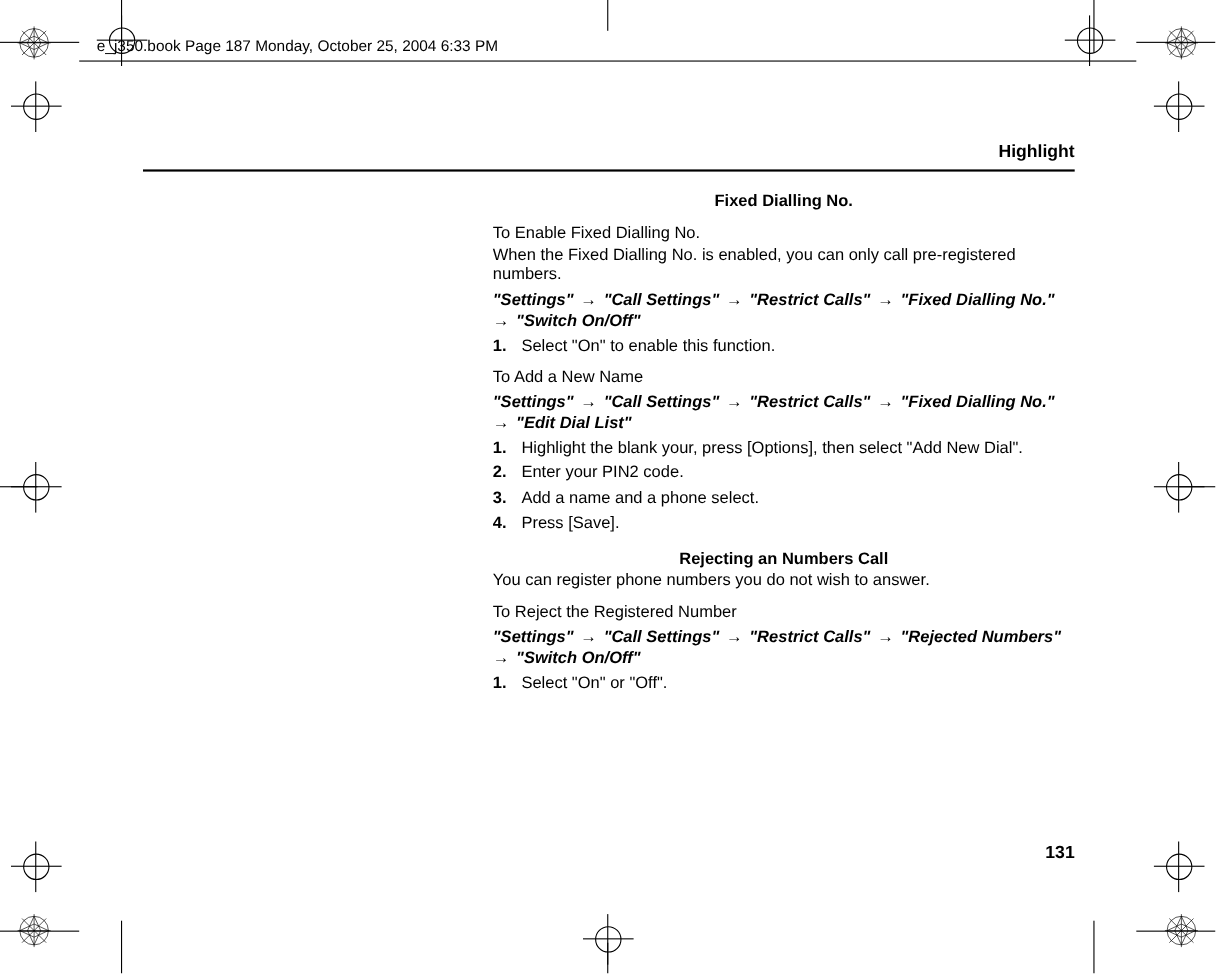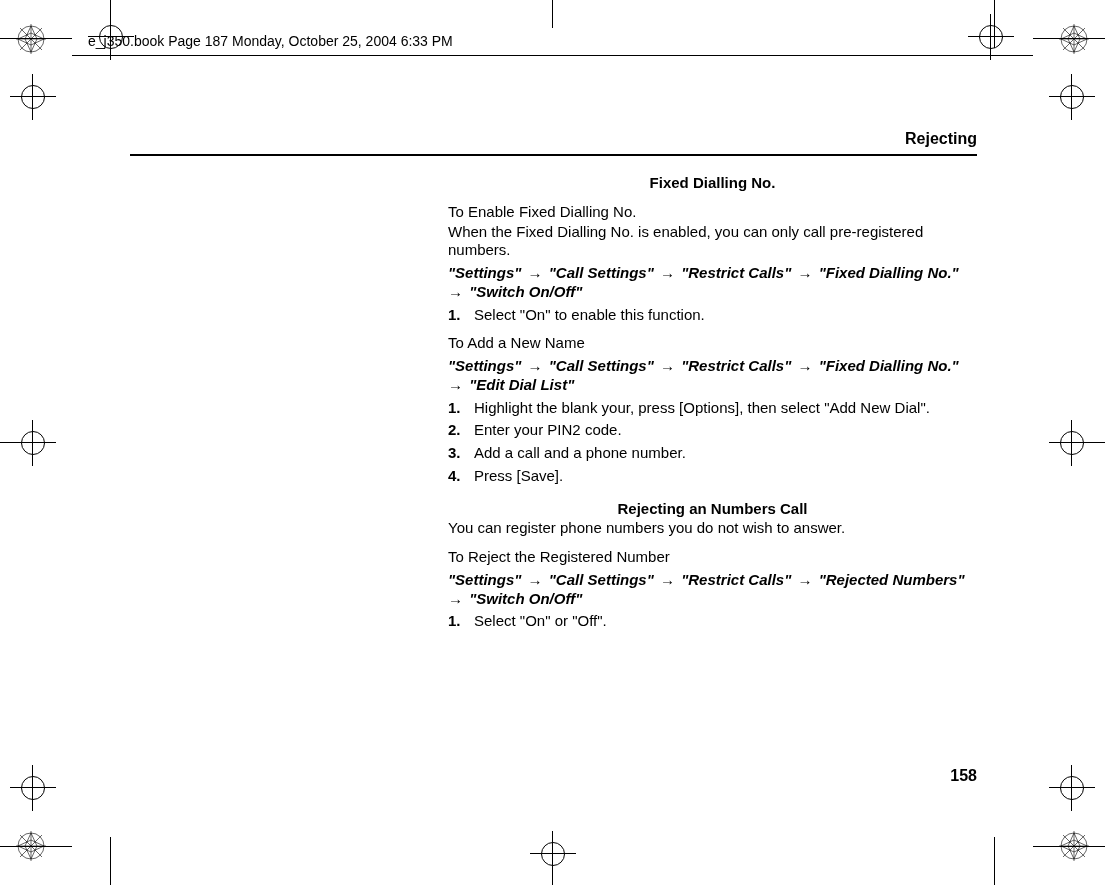--- a/index.html
+++ b/index.html
@@ -255,21 +255,21 @@
 <div class="target" style="left:94px; top:20px;">
     <div class="hline"></div>
     <div class="vline"></div>
     <div class="circ"></div>
   </div>
 
 <div class="header-text">e_j350.book  Page 187  Monday, October 25, 2004  6:33 PM</div>
 <div class="header-rule"></div>
 
 <div class="page">
-  <div class="section-title">Rejecting</div>
+  <div class="section-title">Highlight</div>
   <div class="thick-rule"></div>
 
   <div class="content">
     <div class="h3">Fixed Dialling No.</div>
     <div class="para gap-s">To Enable Fixed Dialling No.</div>
 
     <div class="para">When the Fixed Dialling No. is enabled, you can only call pre-registered numbers.</div>
     <div class="nav-path">
       <span>"Settings"</span><span class="arrow"> → </span><span>"Call Settings"</span><span class="arrow"> → </span><span>"Restrict Calls"</span><span class="arrow"> → </span><span>"Fixed Dialling No."</span><span class="arrow"> → </span><span>"Switch On/Off"</span>
     </div>
@@ -288,21 +288,21 @@
       <li>
           <span class="num">1.</span>
           <span>Highlight the blank your, press [Options], then select "Add New Dial".</span>
         </li>
       <li>
           <span class="num">2.</span>
           <span>Enter your PIN2 code.</span>
         </li>
       <li>
           <span class="num">3.</span>
-          <span>Add a call and a phone number.</span>
+          <span>Add a name and a phone select.</span>
         </li>
     </ol>
     <ol class="steps">
       <li>
           <span class="num">4.</span>
           <span>Press [Save].</span>
         </li>
     </ol>
 
     <div class="h3 gap-m">Rejecting an Numbers Call</div>
@@ -313,14 +313,14 @@
       <span>"Settings"</span><span class="arrow"> → </span><span>"Call Settings"</span><span class="arrow"> → </span><span>"Restrict Calls"</span><span class="arrow"> → </span><span>"Rejected Numbers"</span><span class="arrow"> → </span><span>"Switch On/Off"</span>
     </div>
     <ol class="steps">
       <li>
           <span class="num">1.</span>
           <span>Select "On" or "Off".</span>
         </li>
     </ol>
   </div>
 
-  <div class="page-num">158</div>
+  <div class="page-num">131</div>
 </div>
 
 </body></html>

